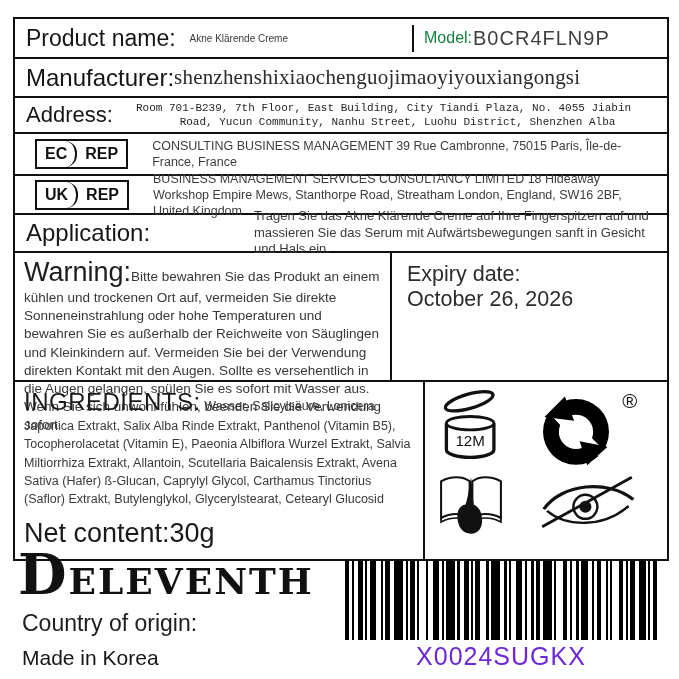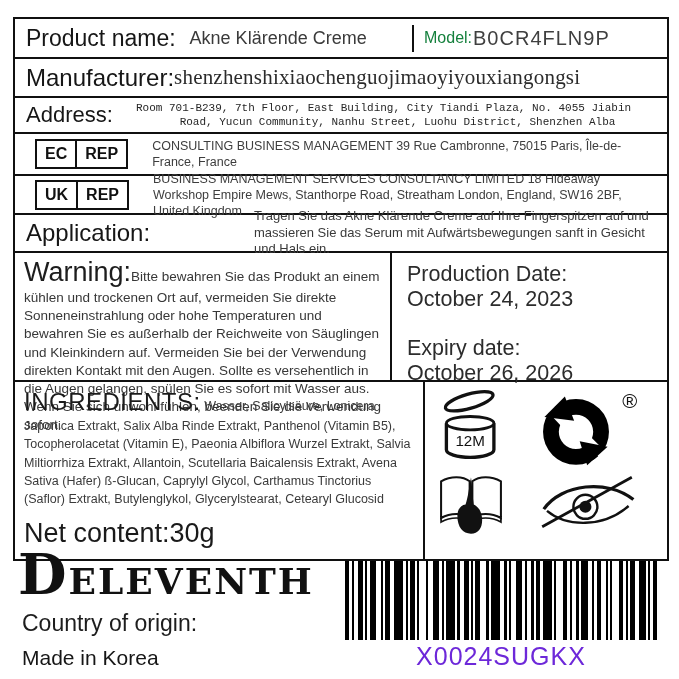--- a/index.html
+++ b/index.html
@@ -17,37 +17,37 @@
   .r5{height:39px;}
   .r6{height:38px;}
   .r7{height:129px;align-items:stretch;}
   .r8{height:177px;align-items:stretch;}
   .cell{box-sizing:border-box;}
   .vdiv{border-right:2px solid #101010;}
 
   .lbl{color:#161616;white-space:nowrap;}
   .product-cell{width:399px;display:flex;align-items:center;padding-left:11px;}
   .product-cell .lbl{font-size:23px;}
-  .product-val{font-size:18px;color:#3a3a3a;margin-left:14px;}
+  .product-val{font-size:10px;color:#3a3a3a;margin-left:14px;}
   .model-cell{flex:1;display:flex;align-items:center;padding-left:10px;}
   .model-cell .lbl{font-size:16px;color:#15803d;}
   .model-val{font-size:20px;color:#3f3f3f;letter-spacing:1px;margin-left:1px;}
 
   .manu-cell{display:flex;align-items:center;padding-left:11px;width:100%;}
   .manu-cell .lbl{font-size:24px;}
   .manu-val{font-family:"Liberation Serif",serif;font-size:21px;color:#2b2b2b;letter-spacing:0.2px;}
 
   .addr-cell{display:flex;align-items:center;padding-left:11px;width:100%;}
   .addr-cell .lbl{font-size:22px;width:96px;}
   .addr-val{font-family:"Liberation Mono",monospace;font-size:11px;line-height:14px;color:#262626;margin-left:14px;flex:1;padding-right:8px;}
   .addr-line2{text-align:center;}
 
   .rep-row{padding-left:20px;}
   .rep-badge{display:inline-flex;border:2px solid #101010;font-weight:bold;font-size:16px;color:#111;flex:none;}
-  .rep-badge span{padding:4px 8px;line-height:18px;}
+  .rep-badge span{padding:4px 8px;line-height:18px;border-radius:12px;}
   .rep-badge span:first-child{border-right:2px solid #101010;}
   .rep-text{font-size:12.5px;line-height:16px;color:#3d3d3d;font-weight:500;margin-left:24px;padding-right:10px;}
 
   .app-cell{display:flex;align-items:center;padding-left:11px;width:100%;gap:32px;}
   .app-cell .lbl{font-size:24px;width:196px;}
   .app-text{font-size:13px;line-height:16.5px;color:#3a3a3a;flex:1;padding-right:14px;}
 
   .warn-cell{width:377px;padding:4px 8px 0 9px;}
   .warn-label{font-size:27px;color:#1d1d1d;}
   .warn-text{font-size:13.5px;line-height:17.2px;color:#373737;}
@@ -135,24 +135,20 @@
         <span class="app-text">Tragen Sie das Akne Klärende Creme auf Ihre Fingerspitzen auf und massieren Sie das Serum mit Aufwärtsbewegungen sanft in Gesicht und Hals ein.</span>
       </div>
     </div>
 
     <div class="row r7">
       <div class="cell warn-cell vdiv">
         <span class="warn-label">Warning:</span><span class="warn-text">Bitte bewahren Sie das Produkt an einem kühlen und trockenen Ort auf, vermeiden Sie direkte Sonneneinstrahlung oder hohe Temperaturen und bewahren Sie es außerhalb der Reichweite von Säuglingen und Kleinkindern auf. Vermeiden Sie bei der Verwendung direkten Kontakt mit den Augen. Sollte es versehentlich in die Augen gelangen, spülen Sie es sofort mit Wasser aus. Wenn Sie sich unwohl fühlen, beenden Sie die Verwendung sofort.</span>
       </div>
       <div class="cell dates-cell">
         <div class="date-block">
-          <div>Production Date:</div>
-          <div>October 24, 2023</div>
-        </div>
-        <div class="date-block">
           <div>Expiry date:</div>
           <div>October 26, 2026</div>
         </div>
       </div>
     </div>
 
     <div class="row r8">
       <div class="cell ing-cell vdiv">
         <span class="ing-label">INGREDIENTS:</span><span class="ing-text"> Wasser, Salicylsäure, Lonicera Japonica Extrakt, Salix Alba Rinde Extrakt, Panthenol (Vitamin B5), Tocopherolacetat (Vitamin E), Paeonia Albiflora Wurzel Extrakt, Salvia Miltiorrhiza Extrakt, Allantoin, Scutellaria Baicalensis Extrakt, Avena Sativa (Hafer) ß-Glucan, Caprylyl Glycol, Carthamus Tinctorius (Saflor) Extrakt, Butylenglykol, Glycerylstearat, Cetearyl Glucosid</span>
         <div class="net-content">Net content:30g</div>

